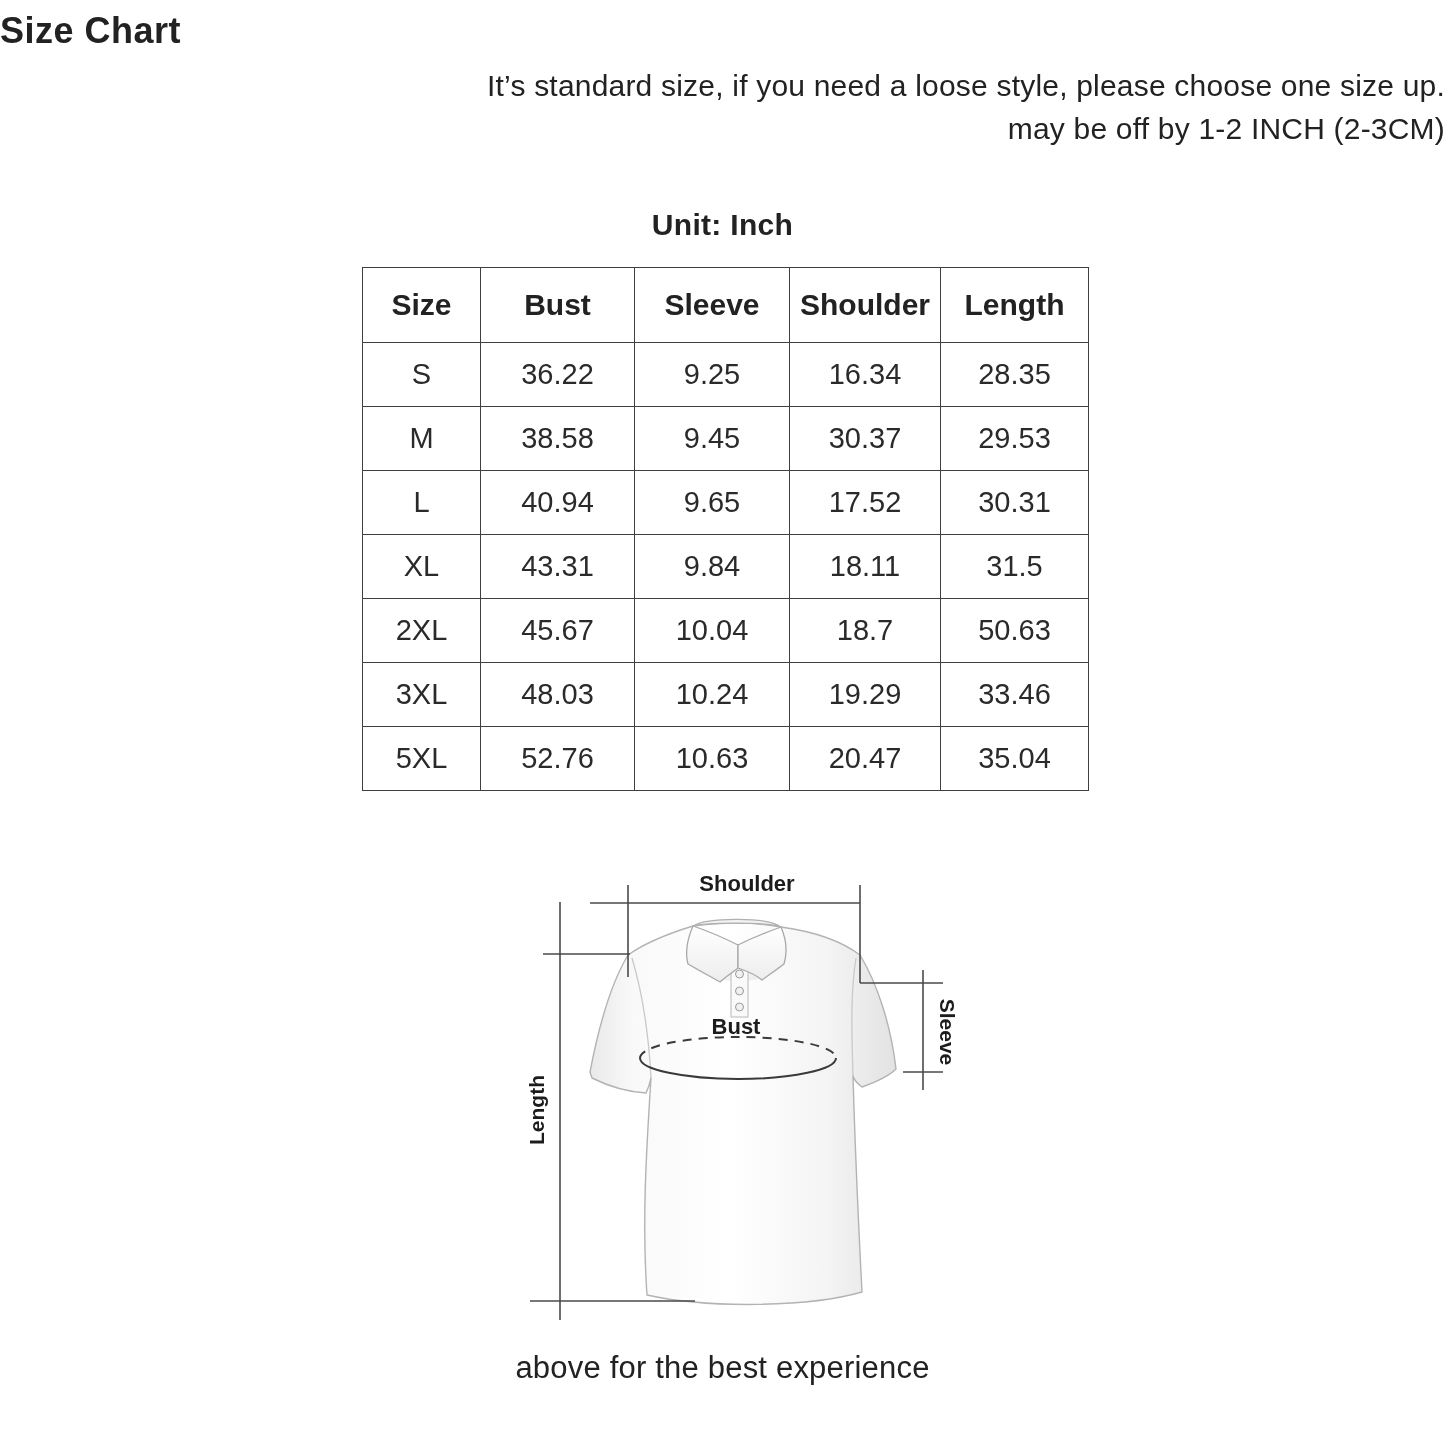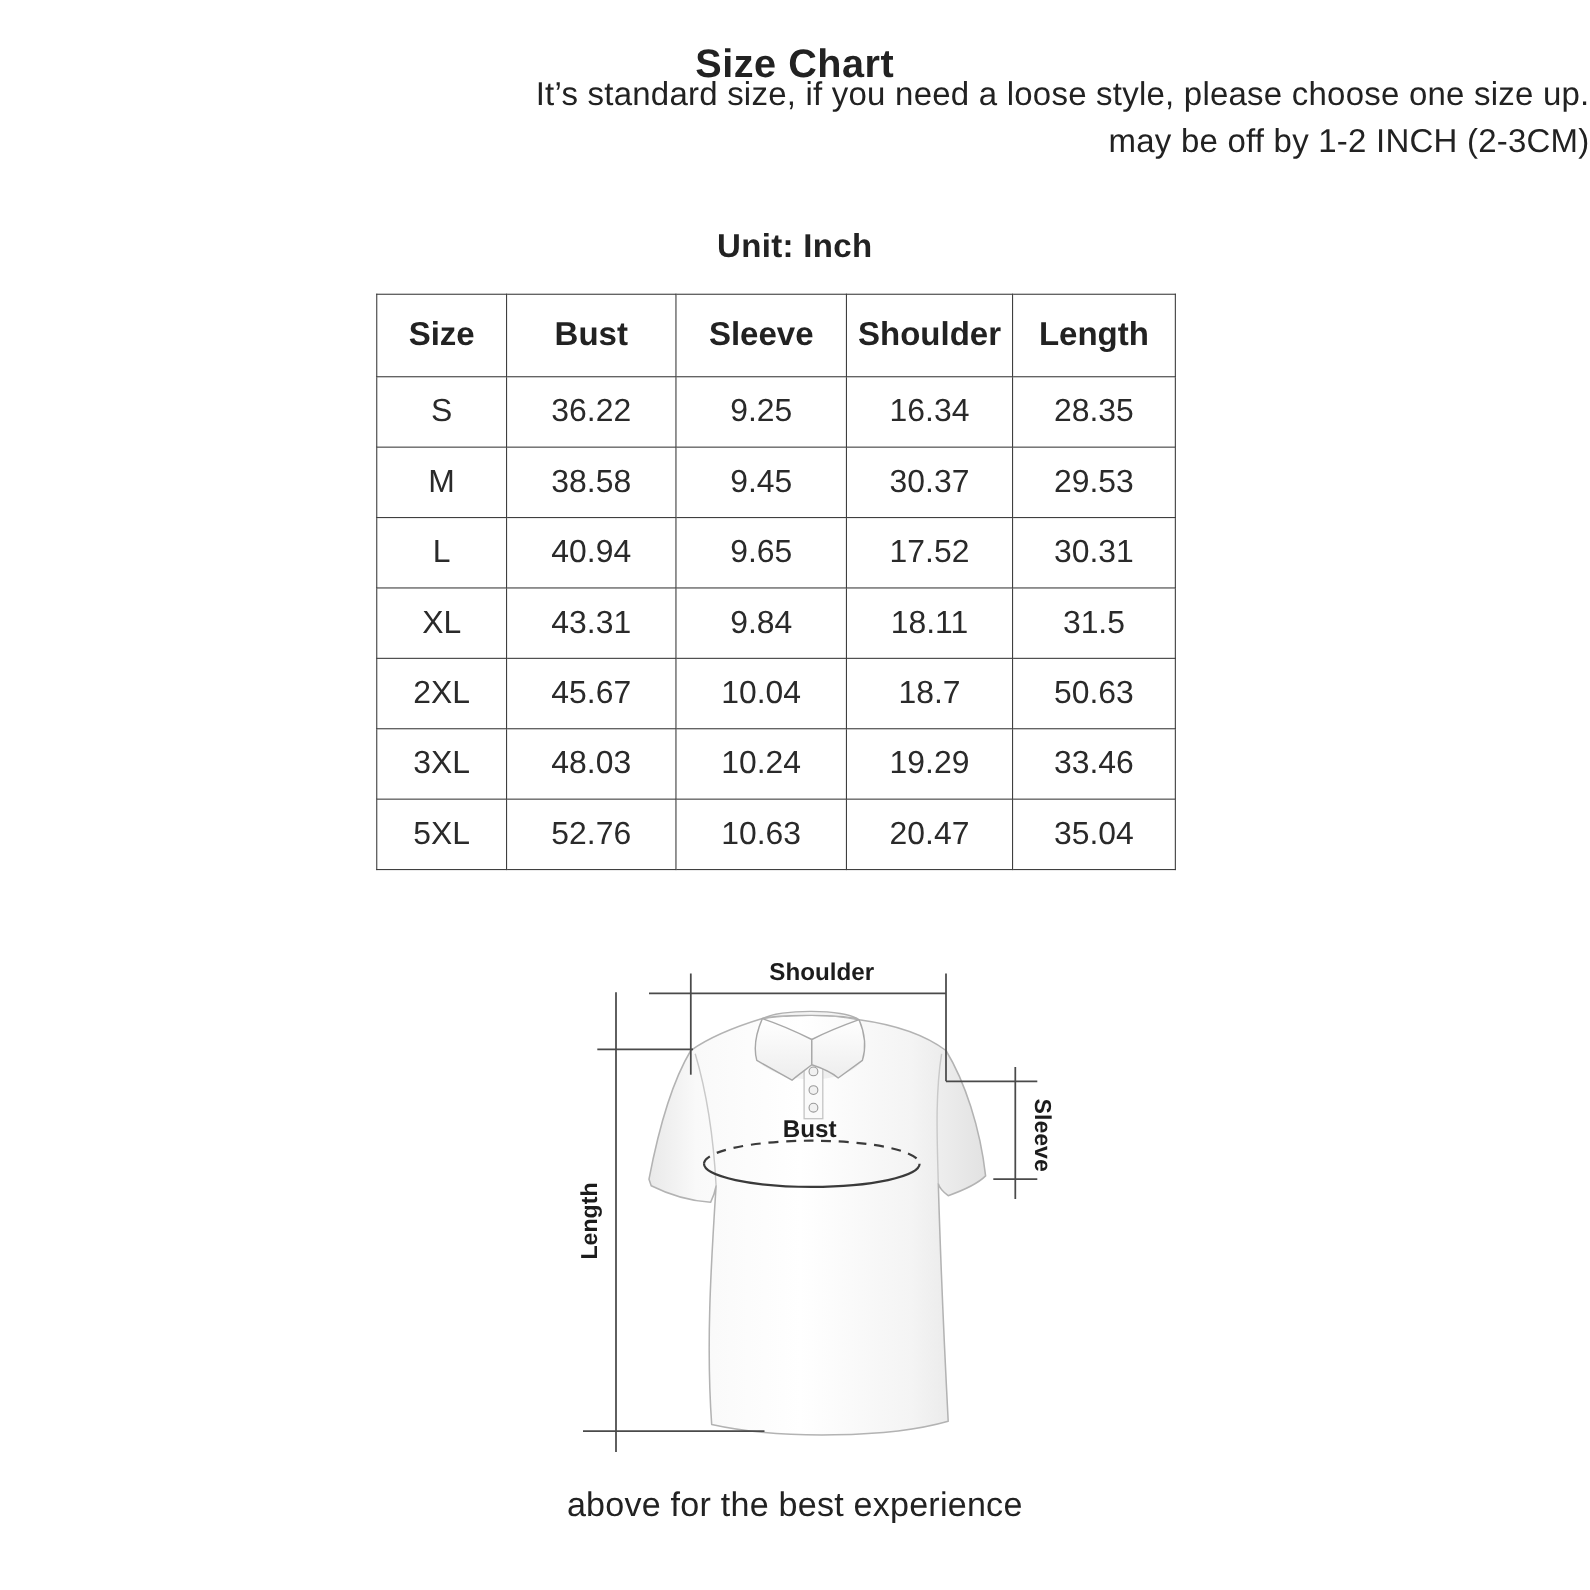--- a/index.html
+++ b/index.html
@@ -8,33 +8,33 @@
     width: 1445px; height: 1445px;
     font-family: "Liberation Sans", "DejaVu Sans", sans-serif;
     color: #222222;
     position: relative;
     overflow: hidden;
   }
   .page { position: absolute; inset: 0; }
 
   .title {
     position: absolute; top: 10px; left: 0; width: 100%;
-    text-align: center; font-size: 36px; font-weight: 700; letter-spacing: 0.5px; margin-top: 27px;
+    font-size: 36px; font-weight: 700; letter-spacing: 0.5px;
   }
   .desc {
     position: absolute; top: 64px; left: 0; width: 100%;
     text-align: right; font-size: 30px; line-height: 43px; letter-spacing: 0.2px;
   }
   .unit {
     position: absolute; top: 208px; left: 0; width: 100%;
     text-align: center; font-size: 30px; font-weight: 700; letter-spacing: 0.3px;
   }
 
   table.size-table {
-    position: absolute; top: 267px; left: 342px;
+    position: absolute; top: 267px; left: 362px;
     width: 726px; table-layout: fixed;
     border-collapse: collapse;
     padding-left: 32px;
   }
   .size-table th, .size-table td {
     border: 1.5px solid #3f3f3f;
     text-align: center; vertical-align: middle;
     background: #ffffff;
   }
   .size-table th { height: 75px; font-size: 30px; font-weight: 700; }

